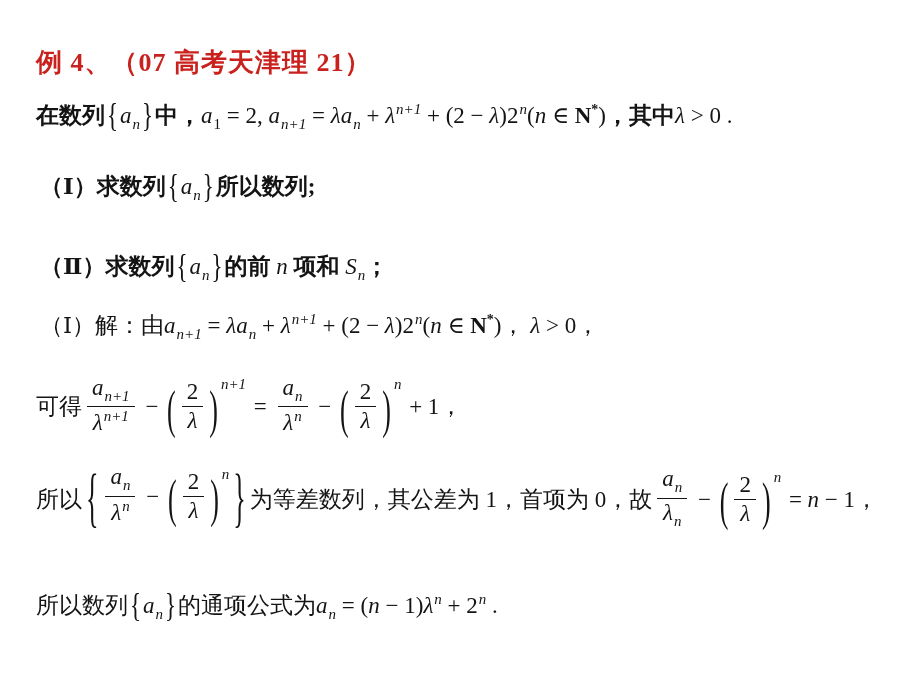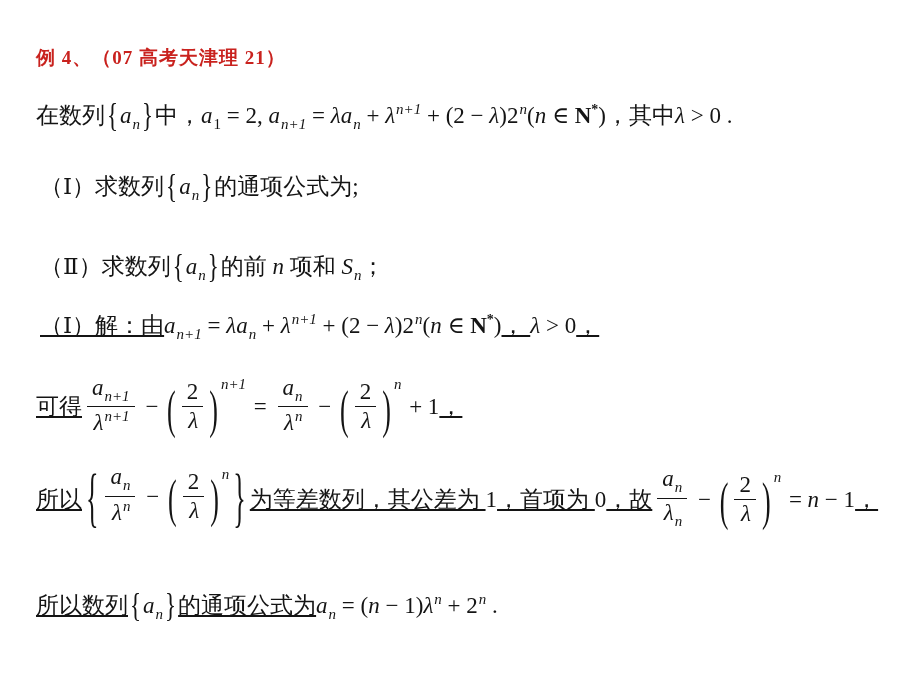--- a/index.html
+++ b/index.html
@@ -1,53 +1,53 @@
 <!DOCTYPE html>
 <html><head>
 <meta charset="utf-8">
 <style>
   html,body{margin:0;padding:0;background:#ffffff;}
   .page{
     position:relative;width:917px;height:697px;background:#ffffff;overflow:hidden;
     font-family:"Liberation Serif","DejaVu Serif",serif;color:#141414;
   }
   .line{position:absolute;white-space:nowrap;font-size:23px;line-height:1.3;}
-  .title{font-size:19px;font-weight:bold;letter-spacing:1px;}
+  .title{font-size:26px;font-weight:bold;letter-spacing:1px;}
   
-  .cn{font-style:normal;text-decoration:underline;}
-  .cnb{font-weight:normal;text-align:right;}
+  .cn{font-style:normal;}
+  .cnb{font-weight:bold;text-align:right;}
   .it{font-style:italic;}
   .rm{font-style:normal;}
   .bd{font-weight:bold;font-style:normal;}
   .sub{font-size:15px;font-style:italic;vertical-align:-6px;margin-left:1px;}
   .subr{font-size:15px;font-style:normal;vertical-align:-6px;margin-left:1px;}
   .sup{font-size:15px;font-style:italic;vertical-align:9px;margin-left:1px;}
   .supb{font-size:14px;font-weight:bold;vertical-align:9px;}
   .tb{display:inline-block;transform:scaleY(1.45);margin:0 2px;}
   
-  .frac{display:inline-block;vertical-align:middle;text-align:right;margin:0 5px;position:relative;top:-3px;}
+  .frac{display:inline-block;vertical-align:middle;text-align:center;margin:0 5px;position:relative;top:-3px;}
   .frac .num{display:block;border-bottom:1.5px solid #141414;padding:0 5px 2px;line-height:1.05;}
   .frac .den{display:block;padding:2px 5px 0;line-height:1.05;font-family:Liberation Serif, serif;}
   
   .group{display:inline-block;vertical-align:middle;white-space:nowrap;position:relative;top:-3px;margin:0 2px;}
   .ginner{display:inline-block;vertical-align:middle;}
   .delim{display:inline-block;vertical-align:middle;font-size:26px;}
   .bigp{transform:scaleY(2.05);margin:0 1px;}
   .bigb{transform:scaleY(2.55);margin:0 2px;}
   .gsup{font-size:15px;font-style:italic;vertical-align:26px;margin-left:2px;}
 </style>
 </head>
 <body>
 
 <div class="page">
   <div class="line title" id="title" style="top: 46px; left: 36px; color: rgb(201, 34, 30);">例 4、（07 高考天津理 21）</div>
 
   <div class="line" style="top:100px;left:36px;"><span class="cnb">在数列</span><span class="tb">{</span><span class="it">a</span><span class="sub">n</span><span class="tb">}</span><span class="cnb">中，</span><span class="it">a</span><span class="subr">1</span><span class="rm"> = 2,  </span><span class="it">a</span><span class="sub">n+1</span><span class="rm"> = </span><span class="it">λa</span><span class="sub">n</span><span class="rm"> + </span><span class="it">λ</span><span class="sup">n+1</span><span class="rm"> + (2 − </span><span class="it">λ</span><span class="rm">)2</span><span class="sup">n</span><span class="rm">(</span><span class="it">n</span><span class="rm"> ∈ </span><span class="bd">N</span><span class="supb">*</span><span class="rm">)</span><span class="cnb">，其中</span><span class="it">λ</span><span class="rm"> &gt; 0 .</span></div>
 
-  <div class="line" style="top:172px;left:40px;"><span class="cnb">（Ⅰ）求数列</span><span class="tb">{</span><span class="it">a</span><span class="sub">n</span><span class="tb">}</span><span class="cnb">的通项公式为;</span></div>
+  <div class="line" style="top:172px;left:40px;"><span class="cnb">（Ⅰ）求数列</span><span class="tb">{</span><span class="it">a</span><span class="sub">n</span><span class="tb">}</span><span class="cnb">所以数列;</span></div>
 
   <div class="line" style="top:243px;left:40px;margin-top:9px;"><span class="cnb">（Ⅱ）求数列</span><span class="tb">{</span><span class="it">a</span><span class="sub">n</span><span class="tb">}</span><span class="cnb">的前 </span><span class="it">n</span><span class="cnb"> 项和 </span><span class="it">S</span><span class="sub">n</span><span class="cnb">；</span></div>
 
   <div class="line" style="top:310px;left:40px;"><span class="cn">（Ⅰ）解：由</span><span class="it">a</span><span class="sub">n+1</span><span class="rm"> = </span><span class="it">λa</span><span class="sub">n</span><span class="rm"> + </span><span class="it">λ</span><span class="sup">n+1</span><span class="rm"> + (2 − </span><span class="it">λ</span><span class="rm">)2</span><span class="sup">n</span><span class="rm">(</span><span class="it">n</span><span class="rm"> ∈ </span><span class="bd">N</span><span class="supb">*</span><span class="rm">)</span><span class="cn">， </span><span class="it">λ</span><span class="rm"> &gt; 0</span><span class="cn">，</span></div>
 
   <div class="line" style="top:378px;left:36px;"><span class="cn">可得</span><span class="frac"><span class="num"><span class="it">a</span><span class="sub">n+1</span></span><span class="den"><span class="it">λ</span><span class="sup">n+1</span></span></span><span class="rm"> − </span><span class="group"><span class="delim bigp">(</span><span class="ginner"><span class="frac"><span class="num"><span class="rm">2</span></span><span class="den"><span class="it">λ</span></span></span></span><span class="delim bigp">)</span><span class="gsup">n+1</span></span><span class="rm"> = </span><span class="frac"><span class="num"><span class="it">a</span><span class="sub">n</span></span><span class="den"><span class="it">λ</span><span class="sup">n</span></span></span><span class="rm"> − </span><span class="group"><span class="delim bigp">(</span><span class="ginner"><span class="frac"><span class="num"><span class="rm">2</span></span><span class="den"><span class="it">λ</span></span></span></span><span class="delim bigp">)</span><span class="gsup">n</span></span><span class="rm"> + 1</span><span class="cn">，</span></div>
 
   <div class="line" style="top:470px;left:36px;"><span class="cn">所以</span><span class="group"><span class="delim bigb">{</span><span class="ginner"><span class="frac"><span class="num"><span class="it">a</span><span class="sub">n</span></span><span class="den"><span class="it">λ</span><span class="sup">n</span></span></span><span class="rm"> − </span><span class="group"><span class="delim bigp">(</span><span class="ginner"><span class="frac"><span class="num"><span class="rm">2</span></span><span class="den"><span class="it">λ</span></span></span></span><span class="delim bigp">)</span><span class="gsup">n</span></span></span><span class="delim bigb">}</span></span><span class="cn">为等差数列，其公差为 </span><span class="rm">1</span><span class="cn">，首项为 </span><span class="rm">0</span><span class="cn">，故</span><span class="frac"><span class="num"><span class="it">a</span><span class="sub">n</span></span><span class="den"><span class="it">λ</span><span class="sub">n</span></span></span><span class="rm"> − </span><span class="group"><span class="delim bigp">(</span><span class="ginner"><span class="frac"><span class="num"><span class="rm">2</span></span><span class="den"><span class="it">λ</span></span></span></span><span class="delim bigp">)</span><span class="gsup">n</span></span><span class="rm"> = </span><span class="it">n</span><span class="rm"> − 1</span><span class="cn">，</span></div>
 
   <div class="line" style="top:590px;left:36px;"><span class="cn">所以数列</span><span class="tb">{</span><span class="it">a</span><span class="sub">n</span><span class="tb">}</span><span class="cn">的通项公式为</span><span class="it">a</span><span class="sub">n</span><span class="rm"> = (</span><span class="it">n</span><span class="rm"> − 1)</span><span class="it">λ</span><span class="sup">n</span><span class="rm"> + 2</span><span class="sup">n</span><span class="rm"> .</span></div>

